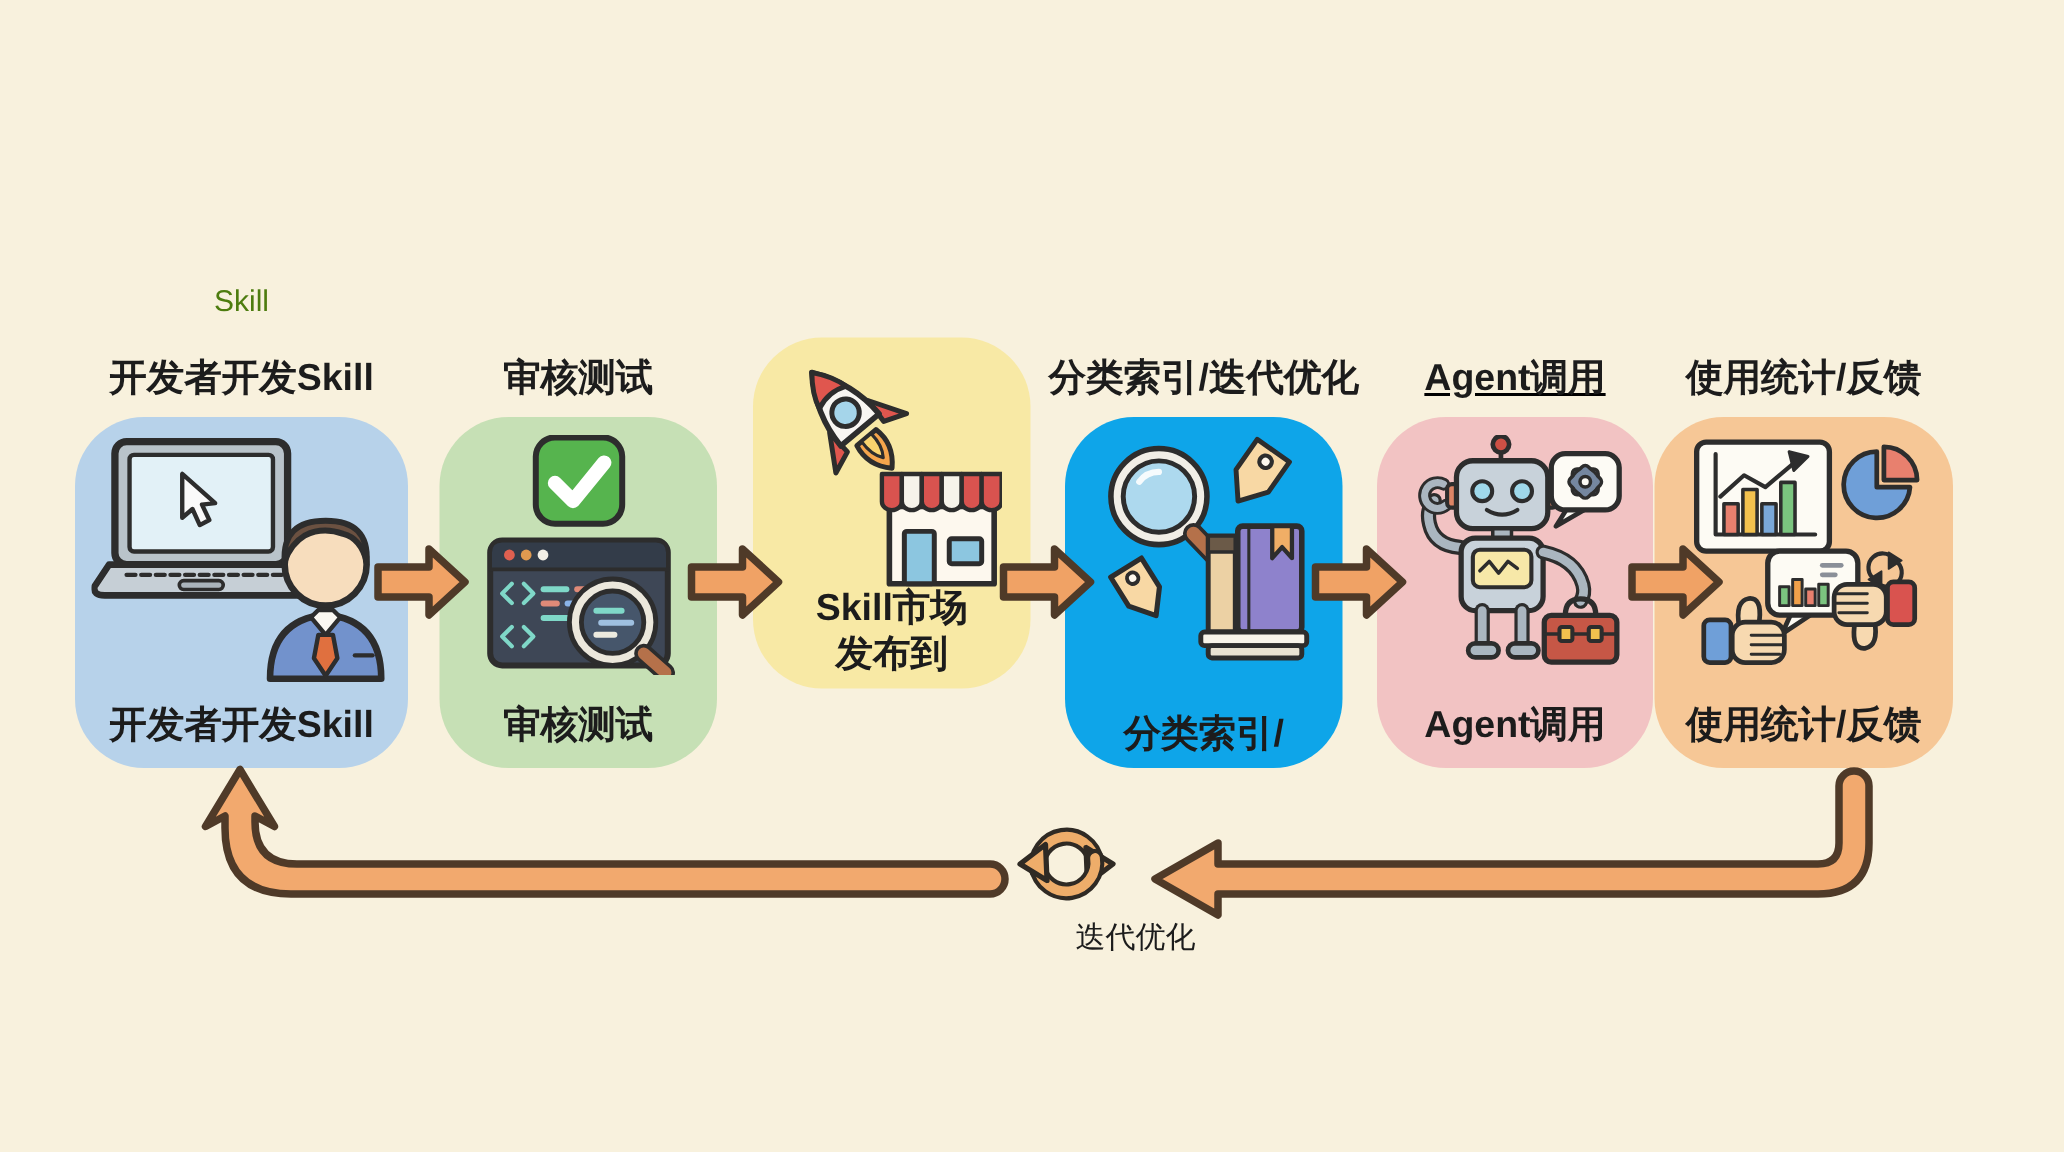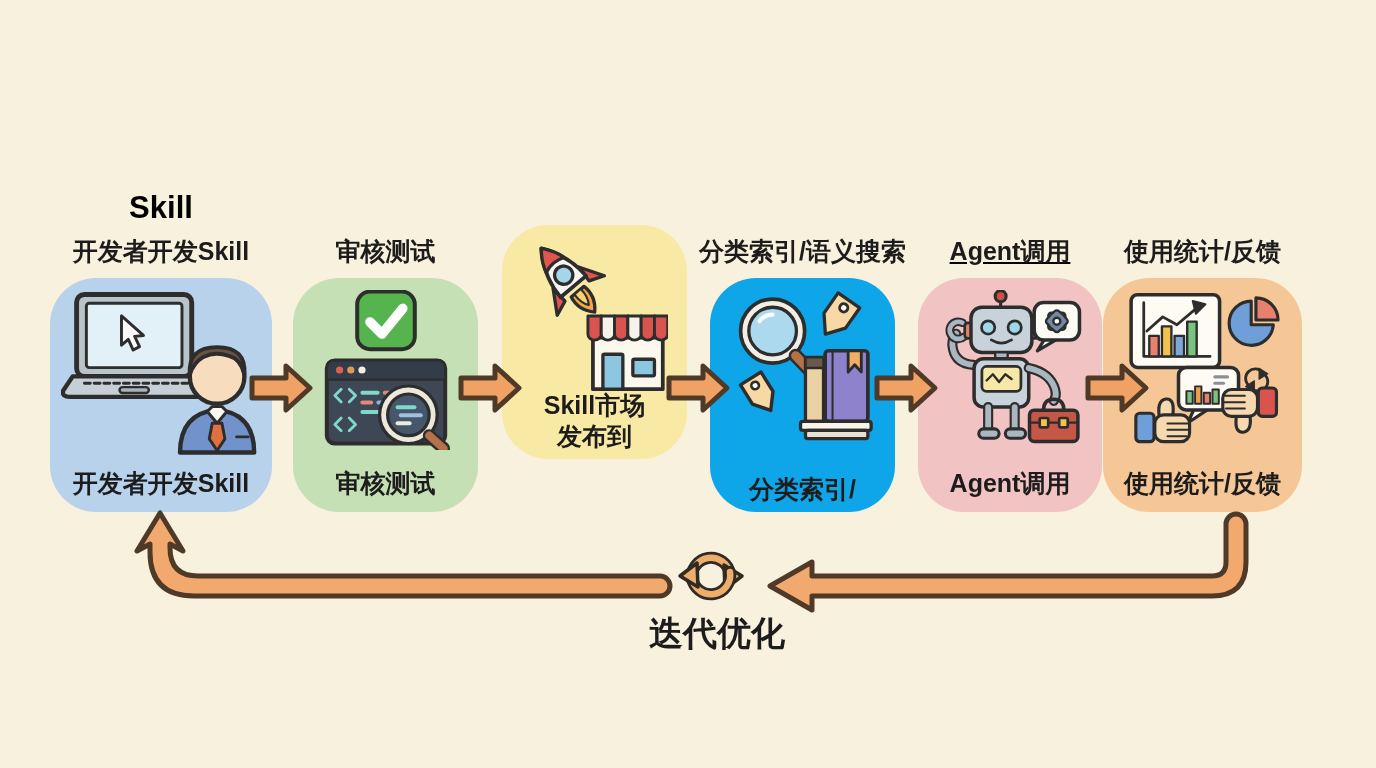--- a/index.html
+++ b/index.html
@@ -4,43 +4,43 @@
 <style>
   html,body{margin:0;padding:0;}
   body{
     width:1376px;height:768px;position:relative;overflow:hidden;
     font-family:"Liberation Sans","DejaVu Sans",sans-serif;
     background:#f8f1dd;
   }
   #canvas{position:absolute;inset:0;}
   .page-title{
     position:absolute;top:190px;left:50px;width:222px;
-    text-align:center;font-size:31px;font-weight:bold;color:#000000;
+    text-align:center;font-size:20px;font-weight:normal;color:#4d7c0f;
   }
   .stage{position:absolute;top:225px;}
   .stage-label{
     height:53px;display:flex;align-items:center;justify-content:center;
     font-size:25px;font-weight:bold;color:#1c1c1c;white-space:nowrap;
     overflow:visible;
   }
   .stage-box{
     position:relative;height:234px;border-radius:46px;
   }
   .stage-icon{position:absolute;top:12px;left:50%;transform:translateX(-50%);}
   .stage-caption{
     position:absolute;left:0;right:0;bottom:14px;text-align:center;
     font-size:25px;font-weight:bold;color:#1c1c1c;line-height:1.22;
     white-space:nowrap;
   }
   .stage-caption.two-line{bottom:8px;}
   .flow-arrow{position:absolute;top:361px;}
   #loop-svg{position:absolute;inset:0;pointer-events:none;}
   .loop-label{
-    position:absolute;top:611px;left:637px;width:160px;text-align:center;
-    font-size:34px;font-weight:bold;color:#1c1c1c;white-space:nowrap;
+    position:absolute;top:611px;left:637px;width:160px;text-align:right;
+    font-size:20px;font-weight:normal;color:#1c1c1c;white-space:nowrap;
   }
 </style>
 </head>
 <body style="background: rgb(248, 241, 221);">
 
 <div id="canvas">
 
   <div class="page-title">Skill</div>
 
   <div class="stage" style="left:50px;width:222px;">
@@ -143,21 +143,21 @@
         </g>
       </svg>
       <div class="stage-caption two-line">
         <div>Skill市场</div>
           <div>发布到</div>
       </div>
     </div>
   </div>
 
   <div class="stage" style="left:710px;width:185px;">
-    <div class="stage-label">分类索引/语义搜索</div>
+    <div class="stage-label">分类索引/迭代优化</div>
     <div class="stage-box" style="background: #0ea5e9;">
       <svg class="stage-icon" width="152" height="156" viewBox="0 0 178 190">
         <g stroke="#2d2d2d" stroke-linejoin="round" stroke-linecap="round">
           <g transform="translate(130,34) rotate(35)">
             <polygon points="-16,-26 16,-26 16,4 0,24 -16,4" fill="#f8d8a4" stroke-width="4"></polygon>
             <circle cx="0" cy="-15" r="5" fill="#fdf8ee" stroke-width="3.5"></circle>
           </g>
           <circle cx="52" cy="50" r="39" fill="#f1eee6" stroke-width="4.5"></circle>
           <circle cx="52" cy="50" r="29" fill="#add9ee" stroke-width="4"></circle>
           <path d="M36 38 Q42 30 52 30" fill="none" stroke="#f6fbfd" stroke-width="5"></path>

